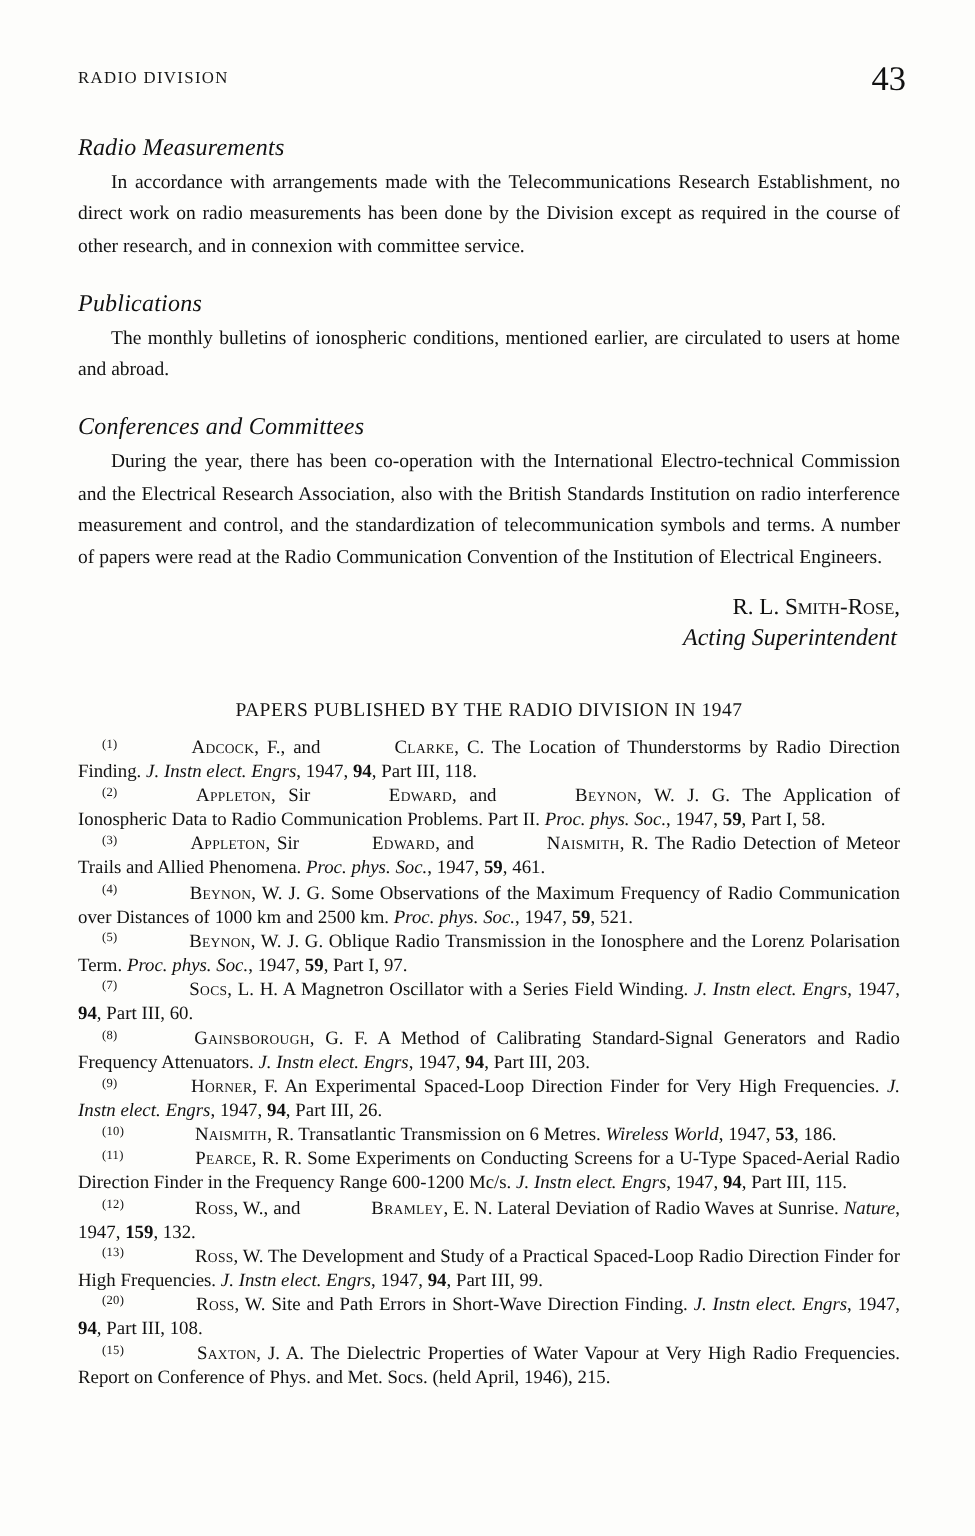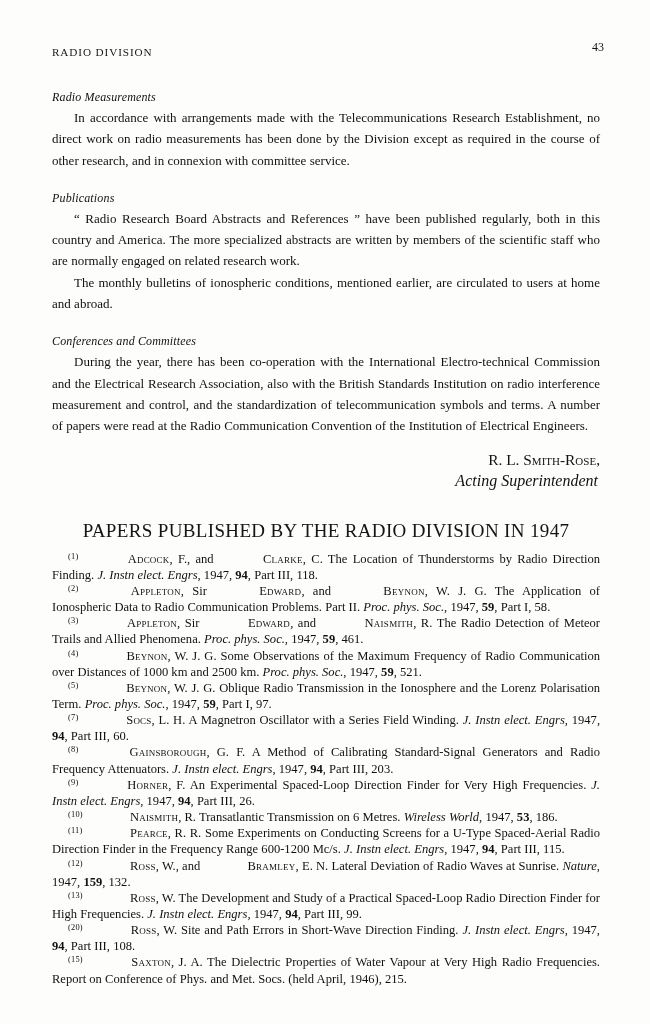--- a/index.html
+++ b/index.html
@@ -33,28 +33,28 @@
   .runhead-title {
     text-align: left;
     font-size: 11.2px;
     letter-spacing: 0.9px;
     color: #171717;
   }
   .runhead-folio {
     position: absolute;
     right: -4px;
     top: -6px;
-    font-size: 12px;
+    font-size: 23px;
     color: #111;
   }
 
   
   .sect-head {
     font-style: italic;
-    font-size: 12px;
+    font-size: 16px;
     margin: 10px 0 2px 0;
     letter-spacing: 0.15px;
   }
   .sect-head.gap {
     margin-top: 20px;
   }
   p.body {
     margin: 0;
     font-size: 13px;
     line-height: 21.3px;
@@ -76,21 +76,21 @@
     display: block;
     font-style: italic;
     font-size: 16px;
     margin-top: 1px;
     margin-right: 2px;
   }
 
   
   .papers-head {
     text-align: center;
-    font-size: 19px;
+    font-size: 13px;
     letter-spacing: 0.35px;
     margin-top: 29px;
     margin-bottom: 9px;
     color: #141414;
   }
   .refs {
     font-size: 12.55px;
     line-height: 16.15px;
   }
   .ref {
@@ -131,21 +131,20 @@
       <div class="runhead-folio">43</div>
     </div>
 
     <div>
       <div class="sect-head">Radio Measurements</div>
       <p class="body">In accordance with arrangements made with the Telecommunications Research Establishment, no direct work on radio measurements has been done by the Division except as required in the course of other research, and in connexion with committee service.</p>
     </div>
 
     <div>
       <div class="sect-head gap">Publications</div>
-      <p class="body">“ Radio Research Board Abstracts and References ” have been published regularly, both in this country and America.  The more specialized abstracts are written by members of the scientific staff who are normally engaged on related research work.</p>
       <p class="body">The monthly bulletins of ionospheric conditions, mentioned earlier, are circulated to users at home and abroad.</p>
     </div>
 
     <div>
       <div class="sect-head gap">Conferences and Committees</div>
       <p class="body">During the year, there has been co-operation with the International Electro-technical Commission and the Electrical Research Association, also with the British Standards Institution on radio interference measurement and control, and the standardization of telecommunication symbols and terms.  A number of papers were read at the Radio Communication Convention of the Institution of Electrical Engineers.</p>
     </div>
 
     <div class="signature">
       <span>R. L. </span><span class="sc">Smith-Rose,</span>

